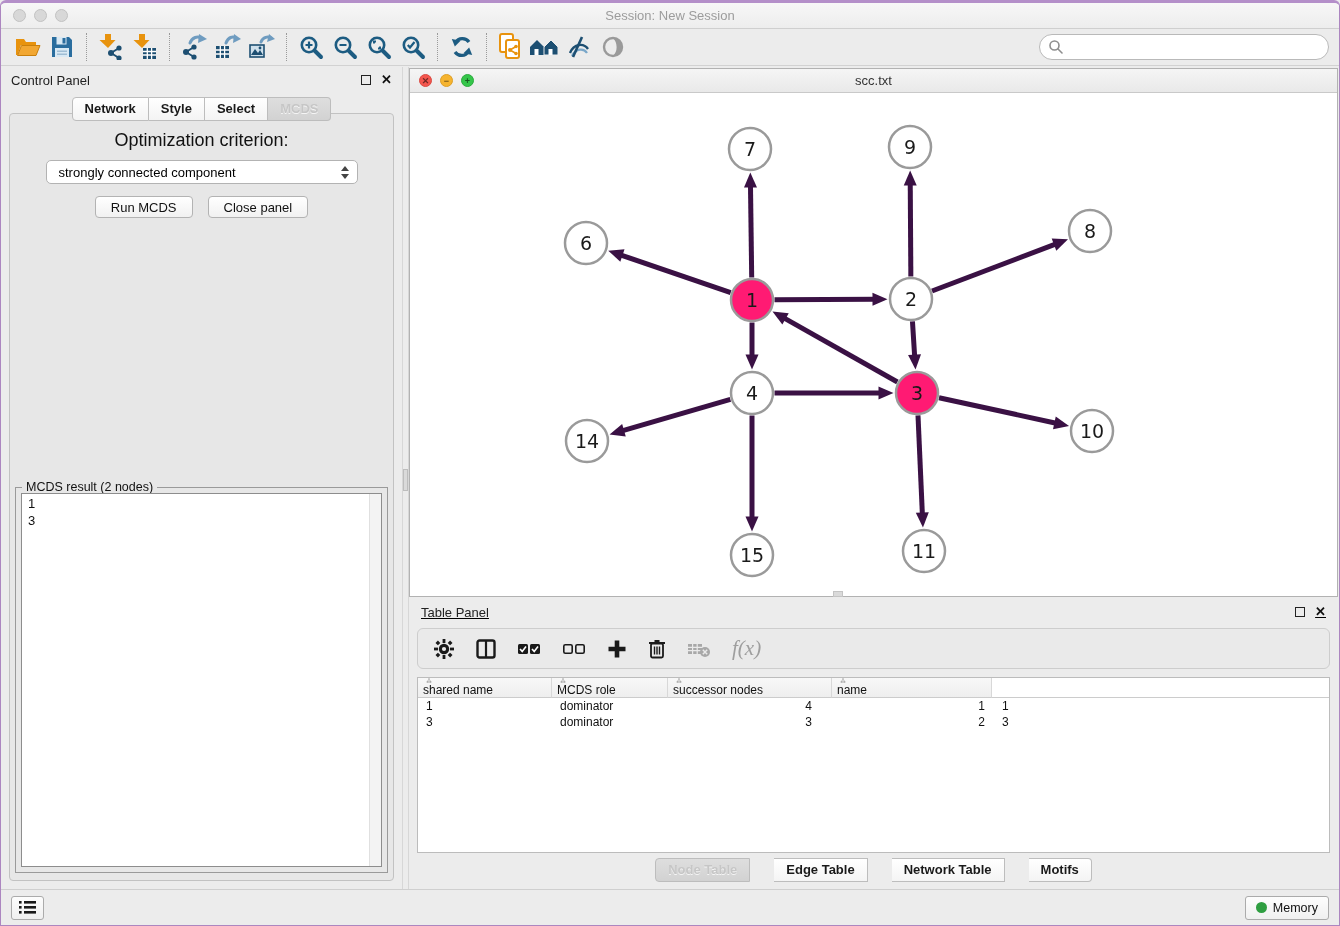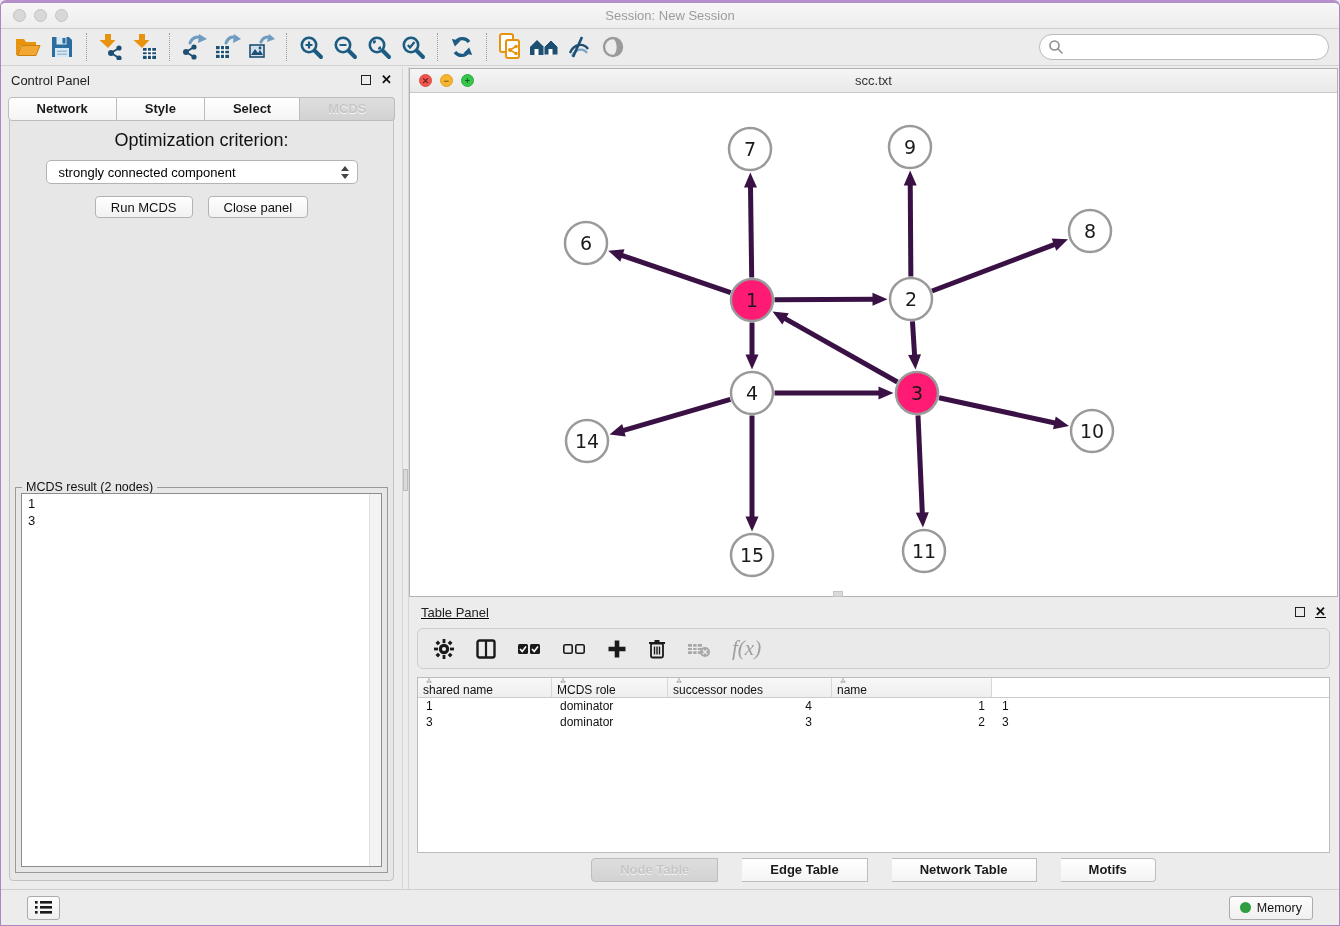--- a/index.html
+++ b/index.html
@@ -36,21 +36,21 @@
 
   
   .control-panel { position:absolute; left:0; top:0; bottom:0; width:401px; background:#ececec; }
   .cp-header { height:26px; display:flex; align-items:center; padding:0 10px; }
   .cp-header .ph-title { font-size:13px; color:#222; }
   .ph-btns { margin-left:auto; display:flex; gap:10px; align-items:center; }
   .ph-float { width:10px; height:10px; border:1.5px solid #222; }
   .ph-close { font-size:13px; font-weight:bold; color:#111; line-height:10px; }
   .cp-tabs { display:flex; justify-content:center; margin-top:4px; position:relative; z-index:2; }
   .tab { background:linear-gradient(#ffffff,#f4f4f4); border:1px solid #bdbdbd; border-left:none;
-    padding:3px 28px 4px; font-size:13px; font-weight:bold; color:#1a1a1a; cursor:pointer; }
+    padding:3px 12px 4px; font-size:13px; font-weight:bold; color:#1a1a1a; cursor:pointer; }
   .tab:first-child { border-left:1px solid #bdbdbd; border-radius:4px 0 0 4px; }
   .tab:last-child { border-radius:0 4px 4px 0; }
   .tab.active { background:linear-gradient(#dedede,#d2d2d2); color:#c6c6c6;
     text-shadow:0 1px 0 #f5f5f5; }
   .cp-content { position:absolute; top:46px; bottom:8px; left:8px; right:8px;
     border:1px solid #c2c2c2; border-radius:4px; background:#e7e7e7; }
   .opt-label { text-align:center; margin-top:16px; font-size:18px; color:#111; }
   .dropdown { width:312px; height:24px; margin:9px auto 0; background:#fff;
     border:1px solid #b3b3b3; border-radius:5px; display:flex; align-items:center;
     padding:0 8px 0 12px; font-size:13px; cursor:pointer; }
@@ -120,21 +120,21 @@
   .tr { display:flex; height:16px; align-items:center; background:#fff; }
   .td { font-size:12px; color:#111; padding:0 8px; overflow:hidden; white-space:nowrap; }
   .td.right { text-align:right; }
   .c0 { width:134px; } .c1 { width:116px; } .c2 { width:164px; padding-right:20px; }
   .c3 { width:160px; padding-right:7px; } .c4 { width:85px; padding-left:10px; }
 
   .tp-tabs { position:absolute; bottom:7px; left:0; right:0; display:flex; justify-content:center;gap:24px; }
 
   
   .statusbar { position:absolute; bottom:0; left:0; right:0; height:36px; background:#ececec;
-    border-top:1px solid #cfcfcf; display:flex; align-items:center; padding:0 26px; }
+    border-top:1px solid #cfcfcf; display:flex; align-items:center; padding:0 10px; }
   .sb-btn { background:linear-gradient(#fdfdfd,#f0f0f0); border:1px solid #ababab;
     border-radius:3px; height:24px; display:flex; align-items:center; justify-content:center;
     padding:0 7px; cursor:pointer; }
   .memory-btn { margin-left:auto; gap:6px; font-size:12.5px; color:#111; padding:0 10px; }
   .mem-dot { width:11px; height:11px; border-radius:50%; background:#2f9e41; }
 </style>
 </head>
 <body>
 
 <div class="window">

